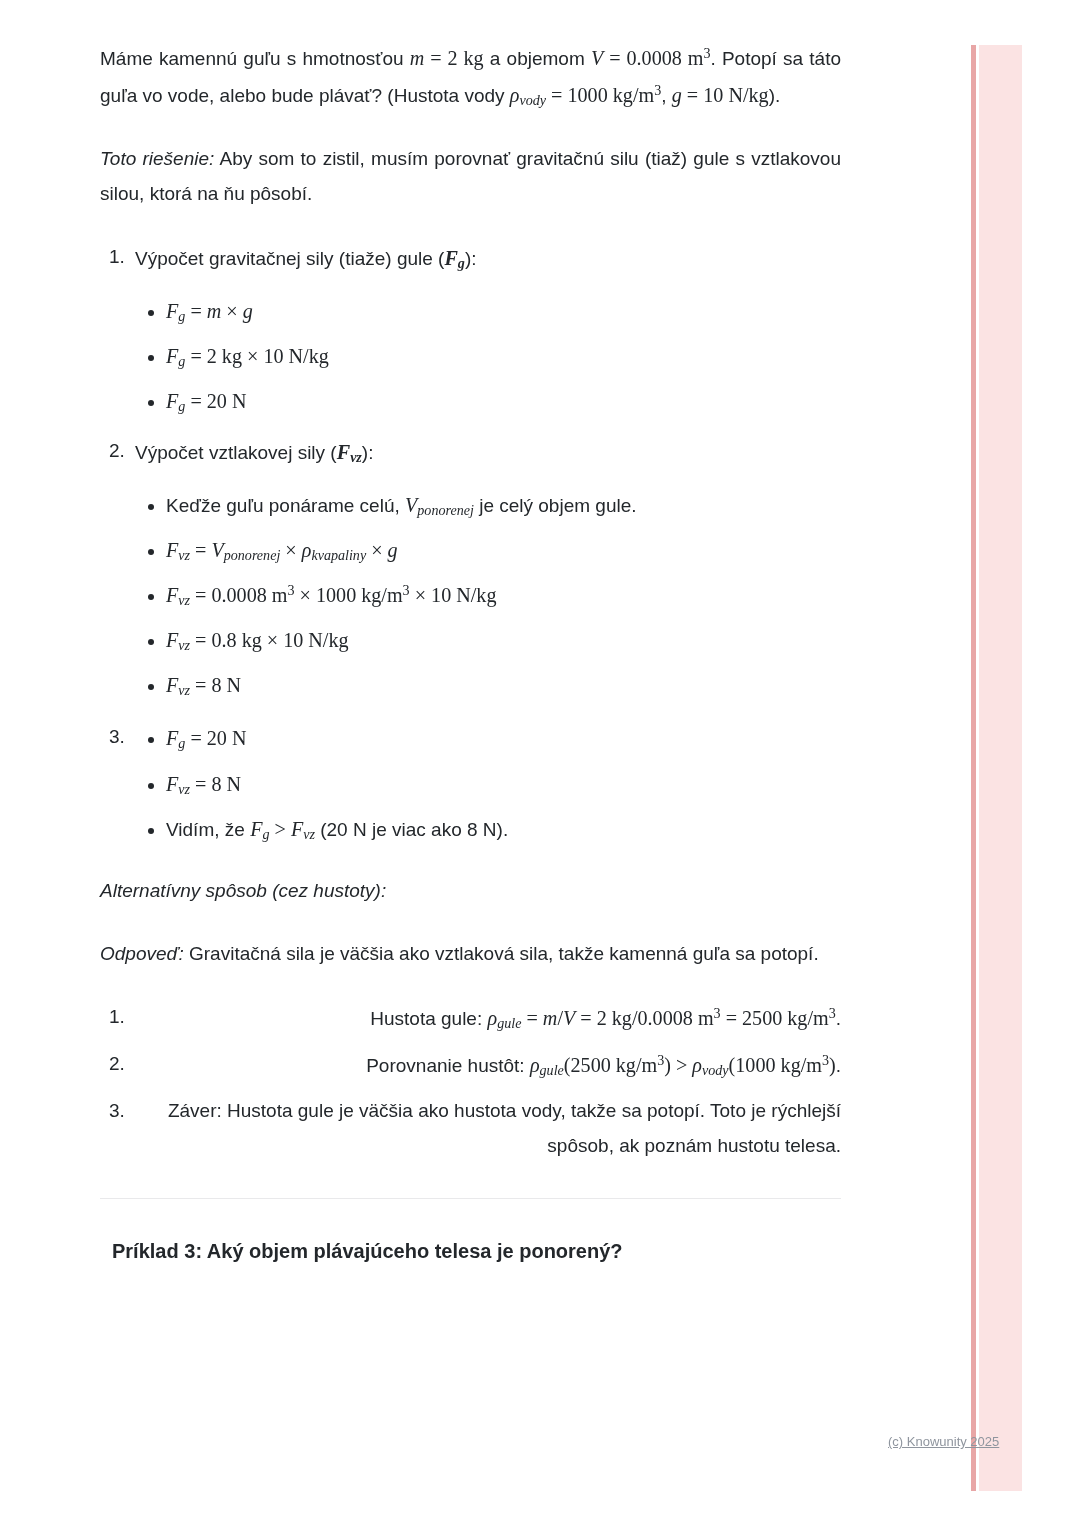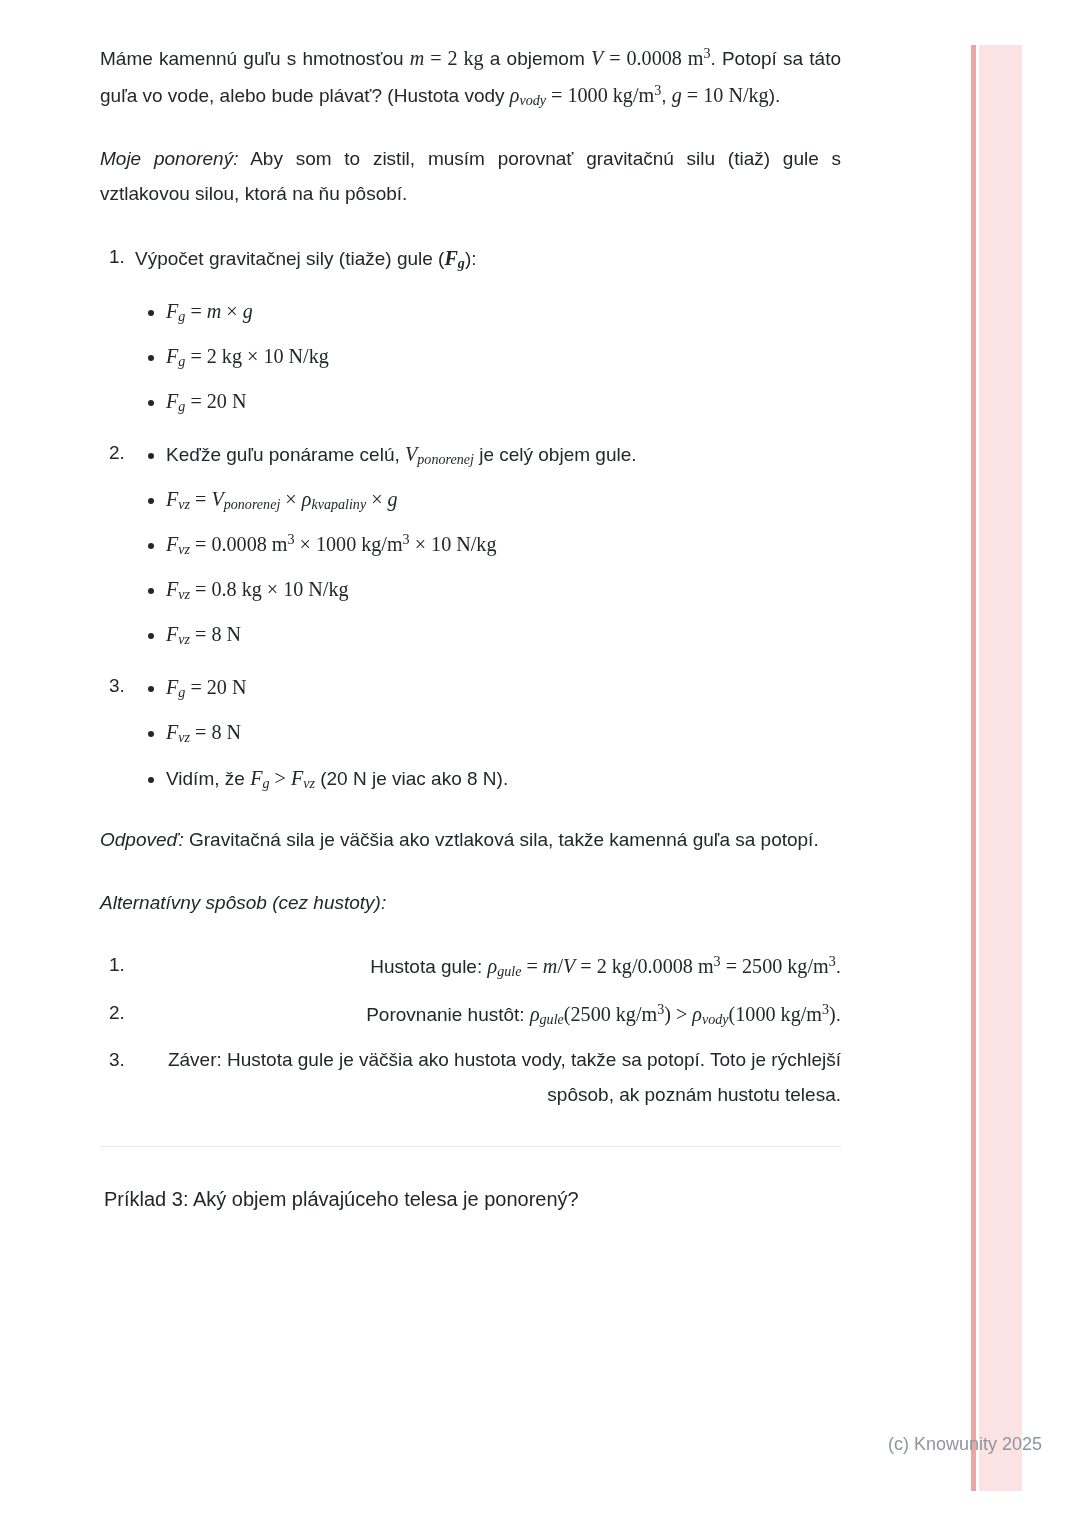--- a/index.html
+++ b/index.html
@@ -36,72 +36,73 @@
   ol.steps > li { counter-increment: step; position: relative; padding-left: 35px; margin: 0 0 14px 0; }
   ol.steps > li::before { content: counter(step) "."; position: absolute; left: 9px; top: 0; }
 
   .step-title { }
   ul.bullets { list-style: disc; margin: 16px 0 0 0; padding: 0 0 0 31px; }
   ul.bullets > li { margin: 4px 0 8px 0; }
 
   ol.alt > li { margin: 0 0 10px 0; text-align: right; }
 
   hr.divider { border: none; border-top: 1px solid #e9e9eb; margin: 34px 0 0 0; }
-  h2.heading { font-size: 20px; font-weight: 400; margin: 38px 0 30px 4px; line-height: 1.4; }
+  h2.heading { font-size: 20px; font-weight: 700; margin: 38px 0 30px 12px; line-height: 1.4; }
 
   
   .edge-line { position: absolute; top: 45px; left: 971px; width: 5px; height: 1446px; }
   .edge-bar  { position: absolute; top: 45px; left: 979px; width: 43px; height: 1446px; }
 
   .copyright {
     position: absolute; left: 888px; top: 1434px;
-    font-size: 18px; z-index: 2; white-space: nowrap;
+    font-size: 13px; z-index: 2; white-space: nowrap; text-decoration: underline;
   }
 </style>
 </head>
 <body>
 
 <div class="page">
 
   <div class="content">
 
     <p class="para justify">Máme kamennú guľu s hmotnosťou <span class="math"><i>m</i> = 2 kg</span> a objemom <span class="math"><i>V</i> = 0.0008 m<sup>3</sup></span>. Potopí sa táto guľa vo vode, alebo bude plávať? (Hustota vody <span class="math"><i>ρ</i><sub><i>vody</i></sub> = 1000 kg/m<sup>3</sup></span>, <span class="math"><i>g</i> = 10 N/kg</span>).</p>
 
-    <p class="para justify"><em>Moje ponorený:</em> Aby som to zistil, musím porovnať gravitačnú silu (tiaž) gule s vztlakovou silou, ktorá na ňu pôsobí.</p>
+    <p class="para justify"><em>Toto riešenie:</em> Aby som to zistil, musím porovnať gravitačnú silu (tiaž) gule s vztlakovou silou, ktorá na ňu pôsobí.</p>
 
     <ol class="steps">
         <li>
           <div class="step-title"><strong>Výpočet gravitačnej sily (tiaže) gule (</strong><span class="math mbold"><i>F</i><sub><i>g</i></sub></span><strong>):</strong></div>
           <ul class="bullets">
             <li><span class="math"><i>F</i><sub><i>g</i></sub> = <i>m</i> × <i>g</i></span></li>
             <li><span class="math"><i>F</i><sub><i>g</i></sub> = 2 kg × 10 N/kg</span></li>
             <li><span class="math"><i>F</i><sub><i>g</i></sub> = 20 N</span></li>
           </ul>
         </li>
         <li>
+          <div class="step-title"><strong>Výpočet vztlakovej sily (</strong><span class="math mbold"><i>F</i><sub><i>vz</i></sub></span><strong>):</strong></div>
           <ul class="bullets">
             <li>Keďže guľu ponárame celú, <span class="math"><i>V</i><sub><i>ponorenej</i></sub></span> je celý objem gule.</li>
             <li><span class="math"><i>F</i><sub><i>vz</i></sub> = <i>V</i><sub><i>ponorenej</i></sub> × <i>ρ</i><sub><i>kvapaliny</i></sub> × <i>g</i></span></li>
             <li><span class="math"><i>F</i><sub><i>vz</i></sub> = 0.0008 m<sup>3</sup> × 1000 kg/m<sup>3</sup> × 10 N/kg</span></li>
             <li><span class="math"><i>F</i><sub><i>vz</i></sub> = 0.8 kg × 10 N/kg</span></li>
             <li><span class="math"><i>F</i><sub><i>vz</i></sub> = 8 N</span></li>
           </ul>
         </li>
         <li>
           <ul class="bullets">
             <li><span class="math"><i>F</i><sub><i>g</i></sub> = 20 N</span></li>
             <li><span class="math"><i>F</i><sub><i>vz</i></sub> = 8 N</span></li>
             <li>Vidím, že <span class="math"><i>F</i><sub><i>g</i></sub> &gt; <i>F</i><sub><i>vz</i></sub></span> (20 N je viac ako 8 N).</li>
           </ul>
         </li>
       </ol>
 
+    <p class="para"><em>Alternatívny spôsob (cez hustoty):</em></p>
+
     <p class="para justify"><em>Odpoveď:</em> Gravitačná sila je väčšia ako vztlaková sila, takže kamenná guľa sa <strong>potopí</strong>.</p>
-
-    <p class="para"><em>Alternatívny spôsob (cez hustoty):</em></p>
 
     <ol class="steps alt">
         <li>
           <div class="step-title"><strong>Hustota gule: </strong><span class="math"><i>ρ</i><sub><i>gule</i></sub> = <i>m</i>/<i>V</i> = 2 kg/0.0008 m<sup>3</sup> = 2500 kg/m<sup>3</sup></span>.</div>
         </li>
         <li>
           <div class="step-title"><strong>Porovnanie hustôt: </strong><span class="math"><i>ρ</i><sub><i>gule</i></sub>(2500 kg/m<sup>3</sup>) &gt; <i>ρ</i><sub><i>vody</i></sub>(1000 kg/m<sup>3</sup>)</span>.</div>
         </li>
         <li>
           <div class="step-title"><strong>Záver: </strong>Hustota gule je väčšia ako hustota vody, takže sa potopí. Toto je rýchlejší spôsob, ak poznám hustotu telesa.</div>

